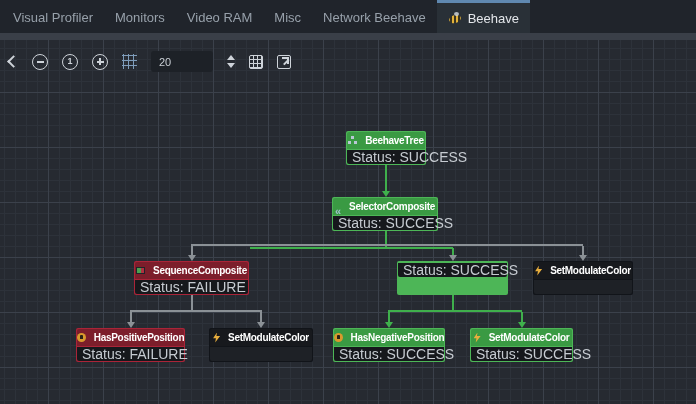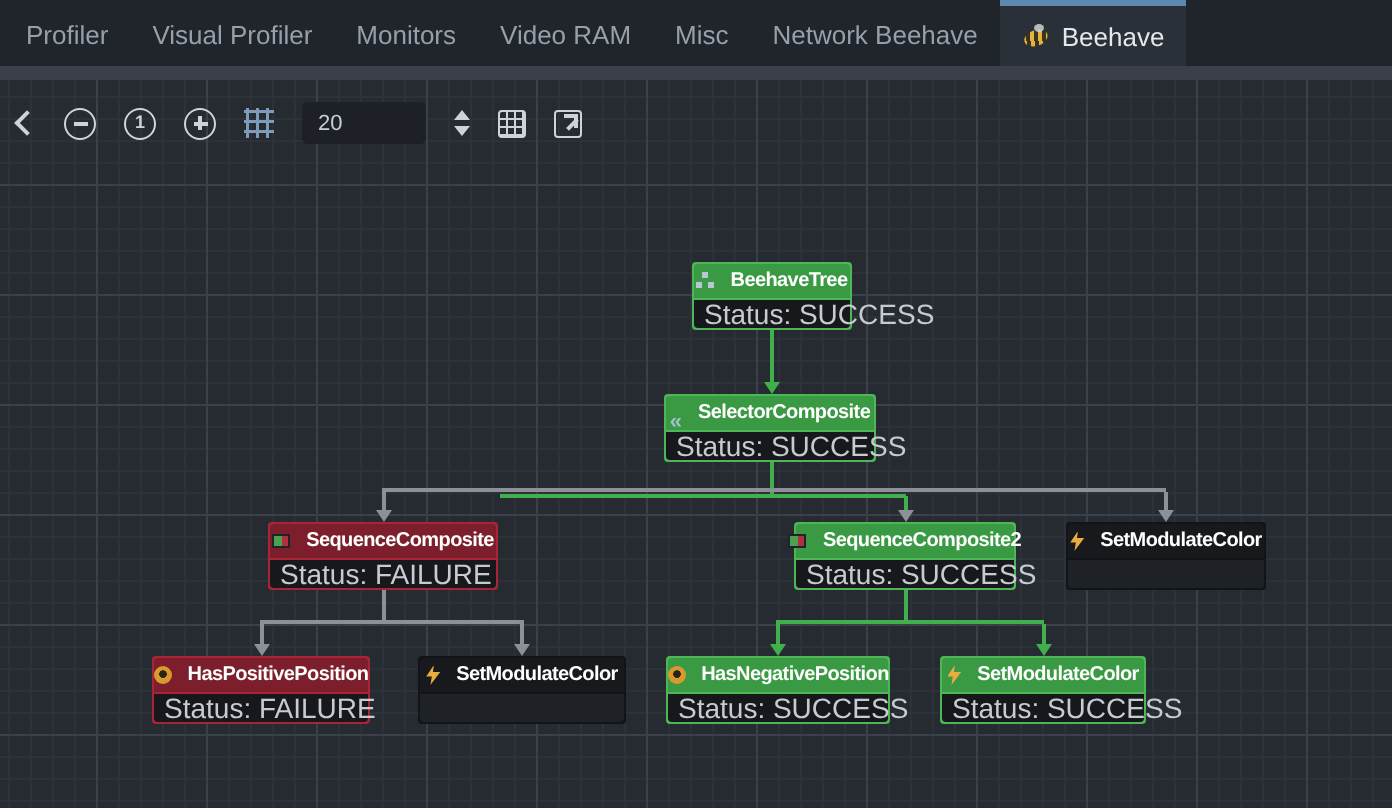--- a/index.html
+++ b/index.html
@@ -95,23 +95,20 @@
   .wire{position:absolute;}
   .arrow{position:absolute;width:0;height:0;border-left:4px solid transparent;
          border-right:4px solid transparent;border-top:6px solid #8b9196;}
 </style>
 </head>
 <body>
 
 <div class="screen">
   <div class="tabbar">
       <div class="tab">
-        <span>Profiler</span>
-      </div>
-      <div class="tab">
         <span>Visual Profiler</span>
       </div>
       <div class="tab">
         <span>Monitors</span>
       </div>
       <div class="tab">
         <span>Video RAM</span>
       </div>
       <div class="tab">
         <span>Misc</span>
@@ -203,24 +200,20 @@
       <div class="gnode failure" style="left: 134px; top: 221px; width: 115px; text-align: center;">
         <div class="ghead">
           <span class="gicon sequence-icon"></span>
           <span class="gtitle">SequenceComposite</span>
         </div>
         <div class="gbody">
           <span class="gstatus">Status: FAILURE</span>
         </div>
       </div>
       <div class="gnode success" style="left: 397px; top: 221px; width: 111px;">
-        <div class="ghead">
-          <span class="gicon sequence-icon"></span>
-          <span class="gtitle">SequenceComposite2</span>
-        </div>
         <div class="gbody">
           <span class="gstatus">Status: SUCCESS</span>
         </div>
       </div>
       <div class="gnode neutral" style="left: 533px; top: 221px; width: 100px;">
         <div class="ghead">
           <span class="gicon action-icon"></span>
           <span class="gtitle">SetModulateColor</span>
         </div>
         <div class="gbody">

